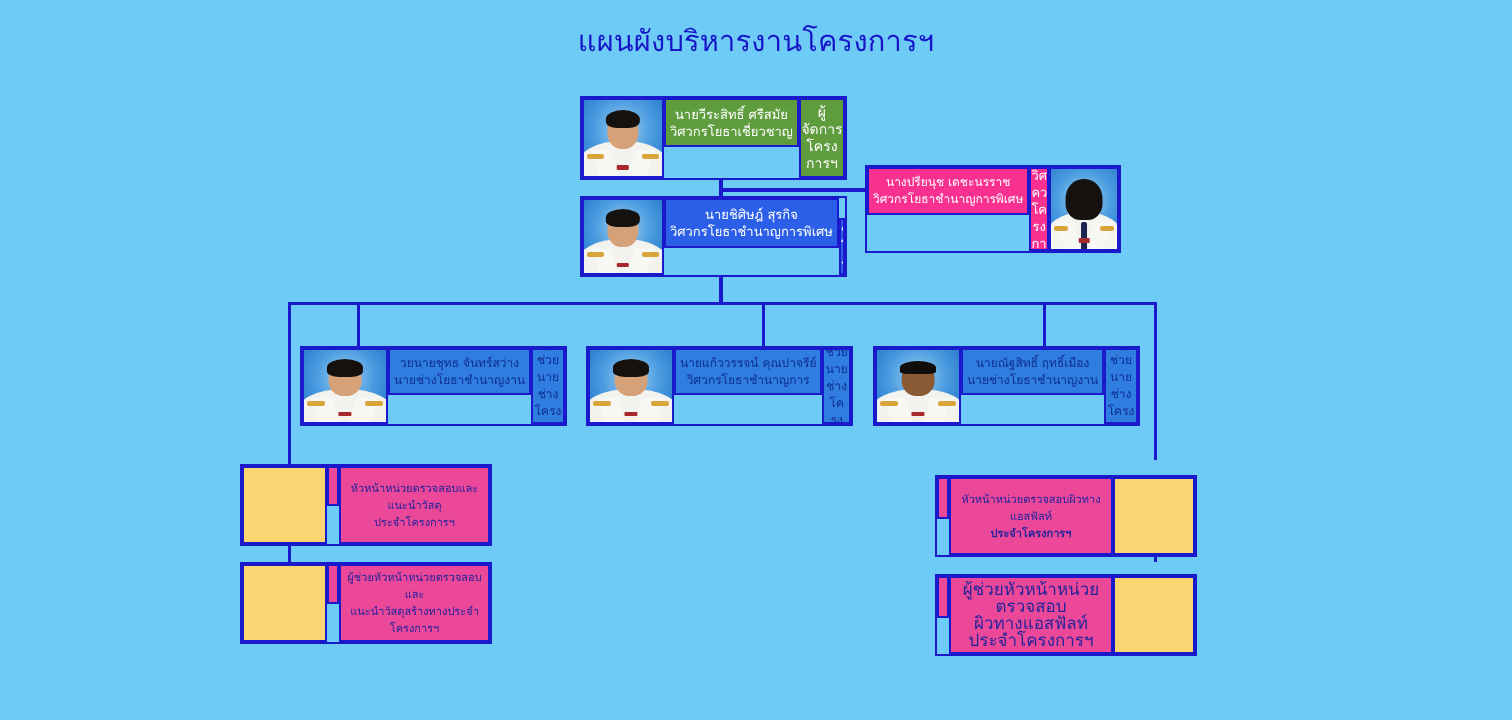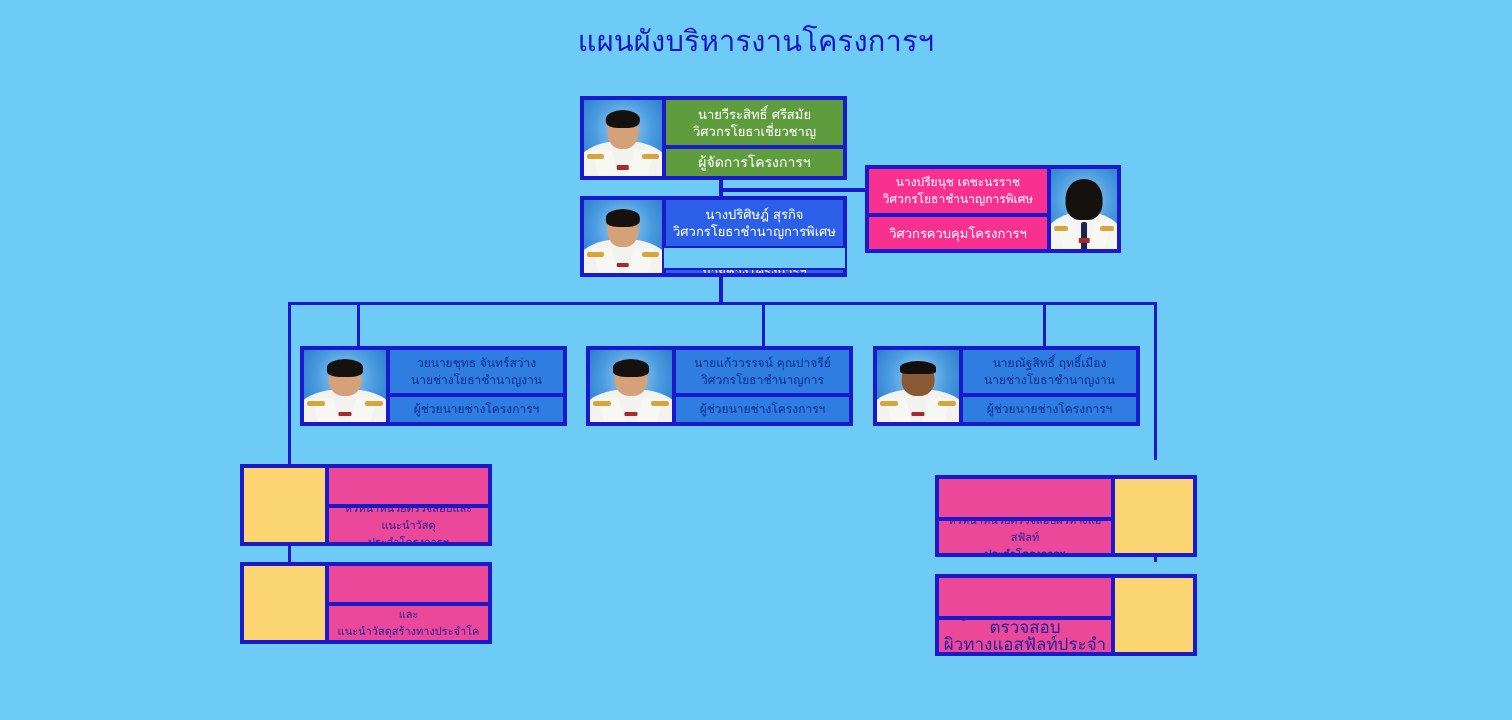--- a/index.html
+++ b/index.html
@@ -47,21 +47,21 @@
     border: 2px solid #1A1ACC;
     margin: 0;
     position: relative;
     overflow: hidden;
     flex: 0 0 auto;
     background: #79BDE8;
   }
   .card .body {
     flex: 1 1 auto;
     display: flex;
-    flex-direction: column;
+    flex-direction: row;
     box-sizing: border-box;
   }
   .cell {
     box-sizing: border-box;
     border: 2px solid #1A1ACC;
     display: flex;
     align-items: center;
     justify-content: center;
     text-align: center;
     line-height: 17px;
@@ -208,21 +208,21 @@
           <div class="hd"></div>
           <div class="hr"></div>
         <div class="ep epL"></div>
           <div class="ep epR"></div>
           <div class="bdg"></div>
         </div>
     </div>
     <div class="body">
       <div class="cell top" style="height:50px; font-size:13px;">
         <div class="txt">
-          <div>นางปริศิษฎ์    สุรกิจ</div>
+          <div>นายชิศิษฎ์    สุรกิจ</div>
           <div>วิศวกรโยธาชำนาญการพิเศษ</div>
         </div>
       </div>
       <div class="cell bot" style="font-size:13px;margin-top:20px;">
         <div class="txt">นายช่างโครงการฯ</div>
       </div>
     </div>
   </div>
 
   <div class="card mid" style="left:300px; top:346px; width:267px; height:80px;">

